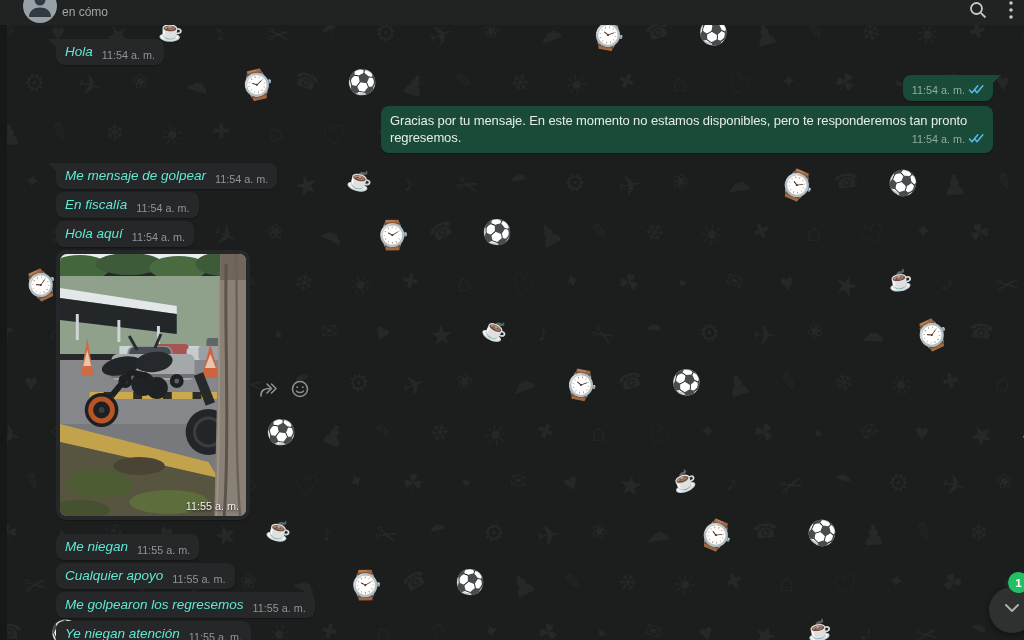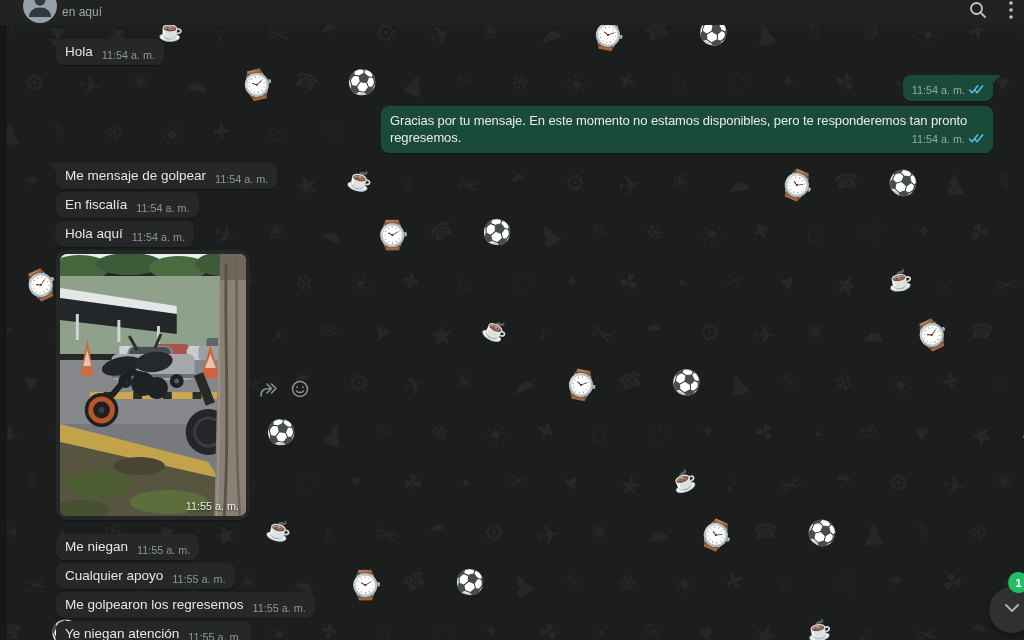--- a/index.html
+++ b/index.html
@@ -25,21 +25,21 @@
   .icon-btn { width:40px; height:24px; display:flex; justify-content:center; align-items:flex-start; cursor:pointer; }
 
   
   .chat { position:absolute; left:7px; top:25px; right:0; bottom:0; z-index:1; padding-top:14px; }
   .row { display:flex; width:100%; }
   .row.in  { justify-content:flex-start; padding-left:49px; }
   .row.out { justify-content:flex-end; padding-right:31px; }
 
   .bubble { position:relative; border-radius:8px; box-shadow:0 1px 1px rgba(0,0,0,.3); }
   .in .bubble { background:#252728; padding:4px 9px; display:flex; align-items:baseline; }
-  .in .text { font-size:13.5px; line-height:18px; color:#e5e5e5; white-space:nowrap; }
+  .in .text { font-size:13.5px; line-height:18px; color:#5eead4; white-space:nowrap;font-style:italic; }
   .in .time { font-size:10.8px; color:#8e9698; margin-left:9px; position:relative; top:3px; white-space:nowrap; }
 
   .tail-in .bubble { border-top-left-radius:0; }
   .tail-in .bubble::before { content:""; position:absolute; top:0; left:-8px;
     border-top:10px solid #252728; border-left:10px solid transparent; }
 
   .out .bubble { background:#1a4b39; color:#e7ece9; }
   .tail-out .bubble { border-top-right-radius:0; }
   .tail-out .bubble::before { content:""; position:absolute; top:0; right:-8px;
     border-top:10px solid #1a4b39; border-right:10px solid transparent; }
@@ -338,21 +338,21 @@
 
 <div class="header">
   <div class="avatar">
     <span>
       <svg width="34" height="34" viewBox="0 0 34 34">
         <circle cx="17" cy="13" r="5.5" fill="#2f3a40"></circle>
         <path d="M6 30c0-6.2 5-9.5 11-9.5s11 3.3 11 9.5" fill="#2f3a40"></path>
       </svg>
     </span>
   </div>
-  <div class="status">en aquí</div>
+  <div class="status">en cómo</div>
   <div class="hdr-icons">
     <div class="icon-btn">
       <span>
         <svg width="20" height="20" viewBox="0 0 20 20" fill="none" stroke="#c2c8ca" stroke-width="1.8">
           <circle cx="8.5" cy="8.5" r="5.5"></circle>
             <line x1="12.8" y1="12.8" x2="17.5" y2="17.5"></line>
         </svg>
       </span>
     </div>
     <div class="icon-btn" style="width:26px;">

